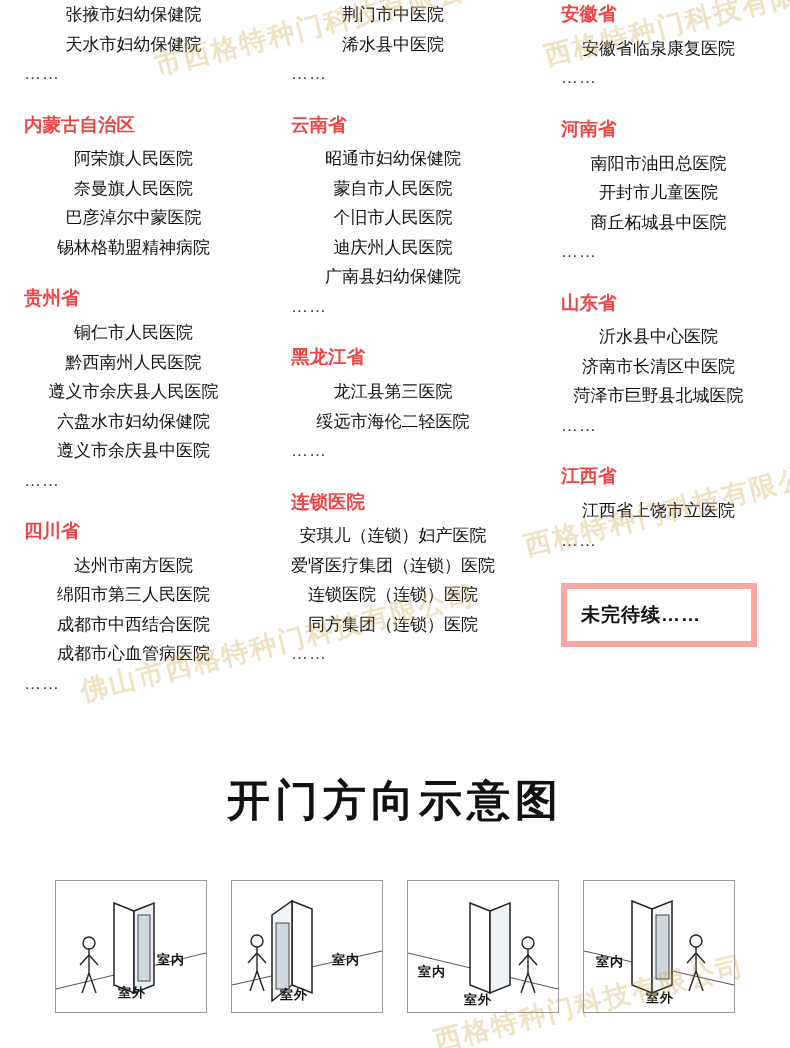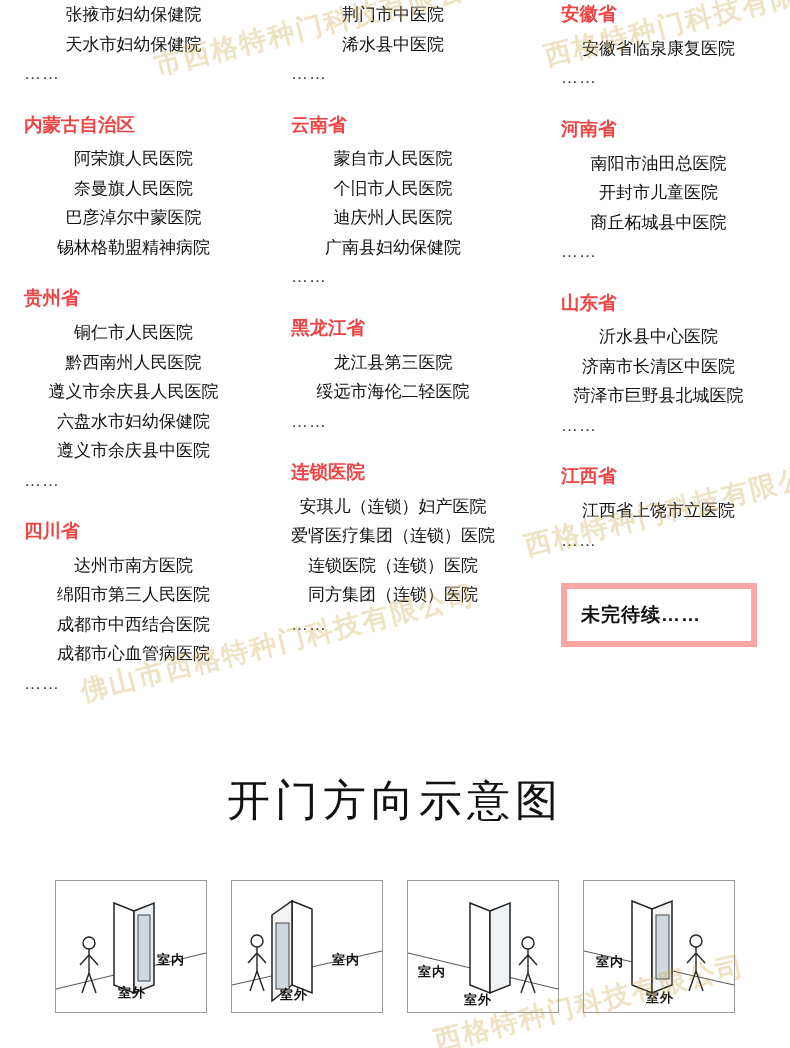--- a/index.html
+++ b/index.html
@@ -85,21 +85,21 @@
     width: 196px;
     box-sizing: border-box;
   }
 
   
   .section-title {
     position: relative;
     z-index: 2;
     text-align: center;
     font-size: 43px;
-    font-weight: normal;
+    font-weight: bold;
     letter-spacing: 5px;
     color: #111;
     margin-top: 74px;
   }
 
   
   .diagrams {
     position: relative;
     z-index: 2;
     display: flex;
@@ -172,20 +172,21 @@
   </div>
 
   <div class="col col-2">
     <div>
       <div class="item">荆门市中医院</div>
       <div class="item">浠水县中医院</div>
       <div class="ellip">……</div>
     </div>
     <div>
       <div class="prov-title">云南省</div>
+      <div class="item">昭通市妇幼保健院</div>
       <div class="item">蒙自市人民医院</div>
       <div class="item">个旧市人民医院</div>
       <div class="item">迪庆州人民医院</div>
       <div class="item">广南县妇幼保健院</div>
       <div class="ellip">……</div>
     </div>
     <div>
       <div class="prov-title">黑龙江省</div>
       <div class="item">龙江县第三医院</div>
       <div class="item">绥远市海伦二轻医院</div>

